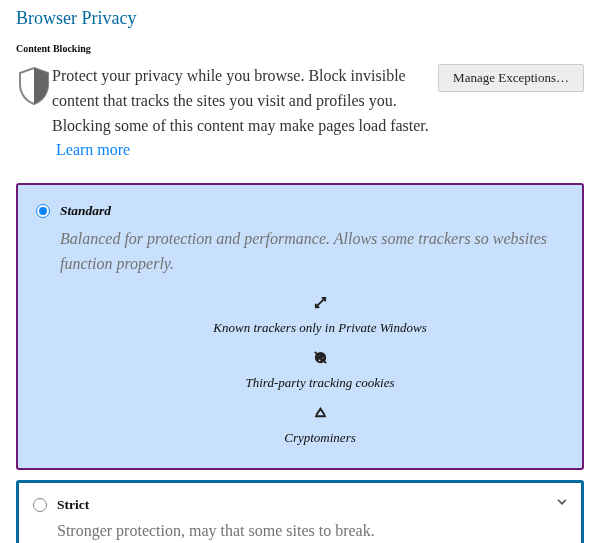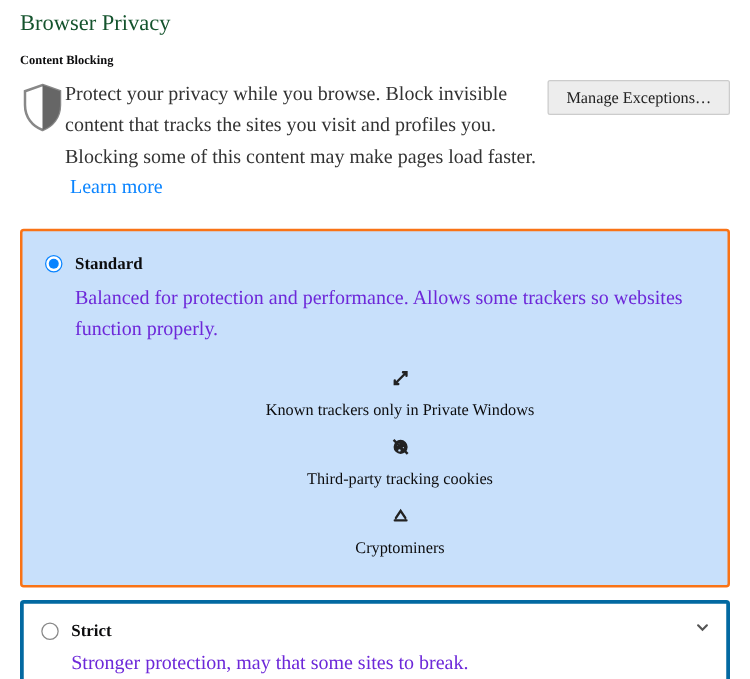--- a/index.html
+++ b/index.html
@@ -7,21 +7,21 @@
     margin: 0;
     padding: 8px 16px;
  13px;
     color: #0c0c0d;
     background: #fff;
     width: 600px;
   }
   .page-title {
     font-size: 18px;
     font-weight: 400;
-    color: #14532d;
+    color: #0369a1;
     margin: 0 0 14px 0;
   }
   .section-title {
     font-size: 10px;
     font-weight: 600;
     margin: 0 0 10px 0;
   }
   .intro-row {
     display: flex;
     align-items: flex-start;
@@ -55,23 +55,24 @@
   }
   .option-card {
     border: 3px solid #0369a1;
     border-radius: 3px;
     padding: 14px 0 14px 14px;
     margin-bottom: 10px;
     position: relative;
     cursor: pointer;
   }
   .option-card.selected {
-    border: 2px solid #f97316;
+    border: 2px solid #701a75;
     background: #c8e0fb;
     padding: 18px 22px 22px 18px;
+    font-style: italic;
   }
   .card-header {
     display: flex;
     align-items: center;
     gap: 10px;
   }
   .radio {
     width: 14px;
     height: 14px;
     border-radius: 50%;
@@ -91,21 +92,21 @@
     border-radius: 50%;
     background: #0a84ff;
   }
   .card-title {
     font-weight: 700;
     font-size: 13.5px;
   }
   .card-desc {
     margin: 8px 0 0 24px;
     line-height: 1.55;
-    color: #6d28d9;
+    color: #737373;
   }
   .option-card:not(.selected) .card-desc {
     margin-top: 6px;
   }
   .feature-list {
     margin: 18px 0 0 44px;
     padding: 0;
     list-style: none;
   }
   .feature-list li {

